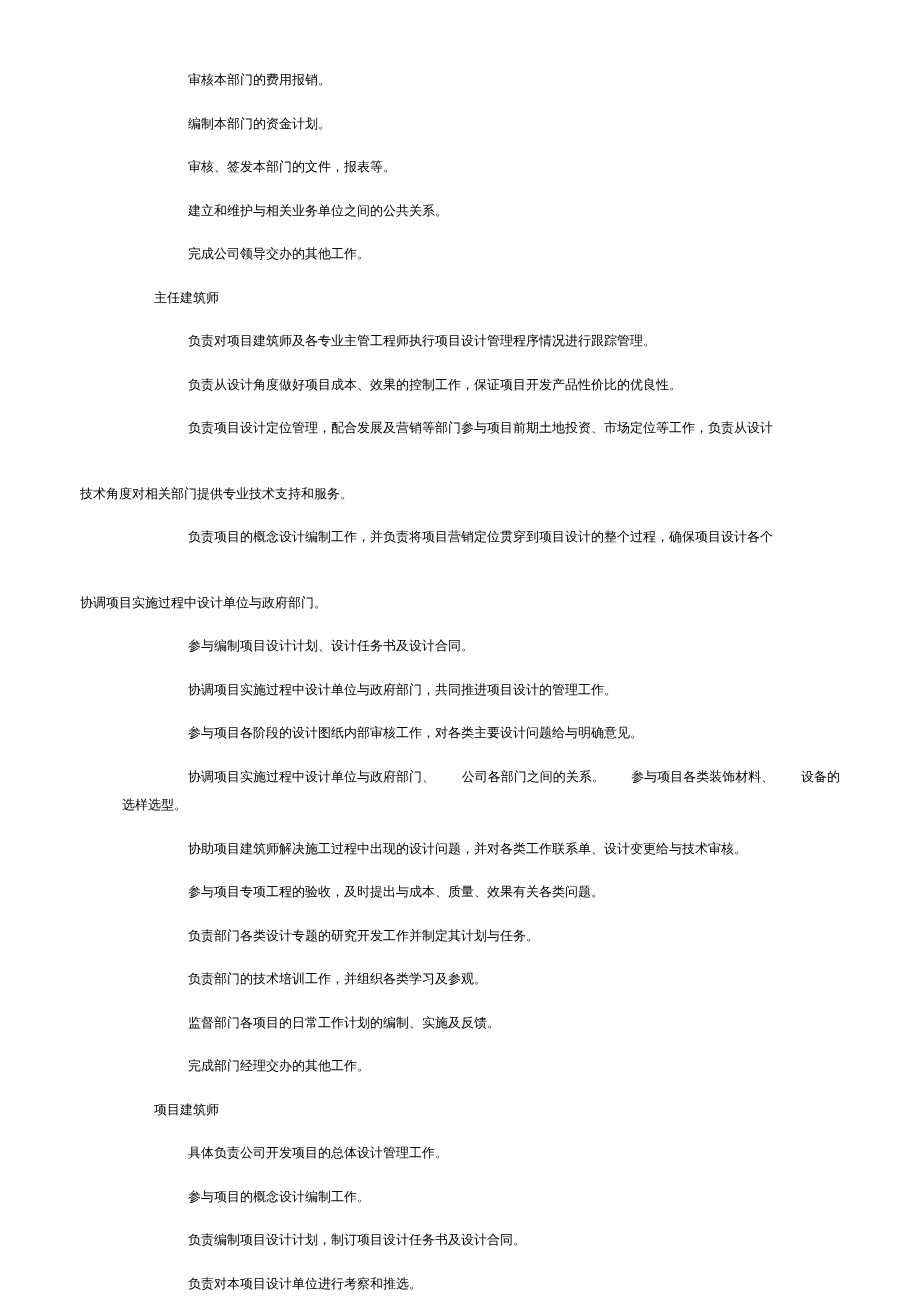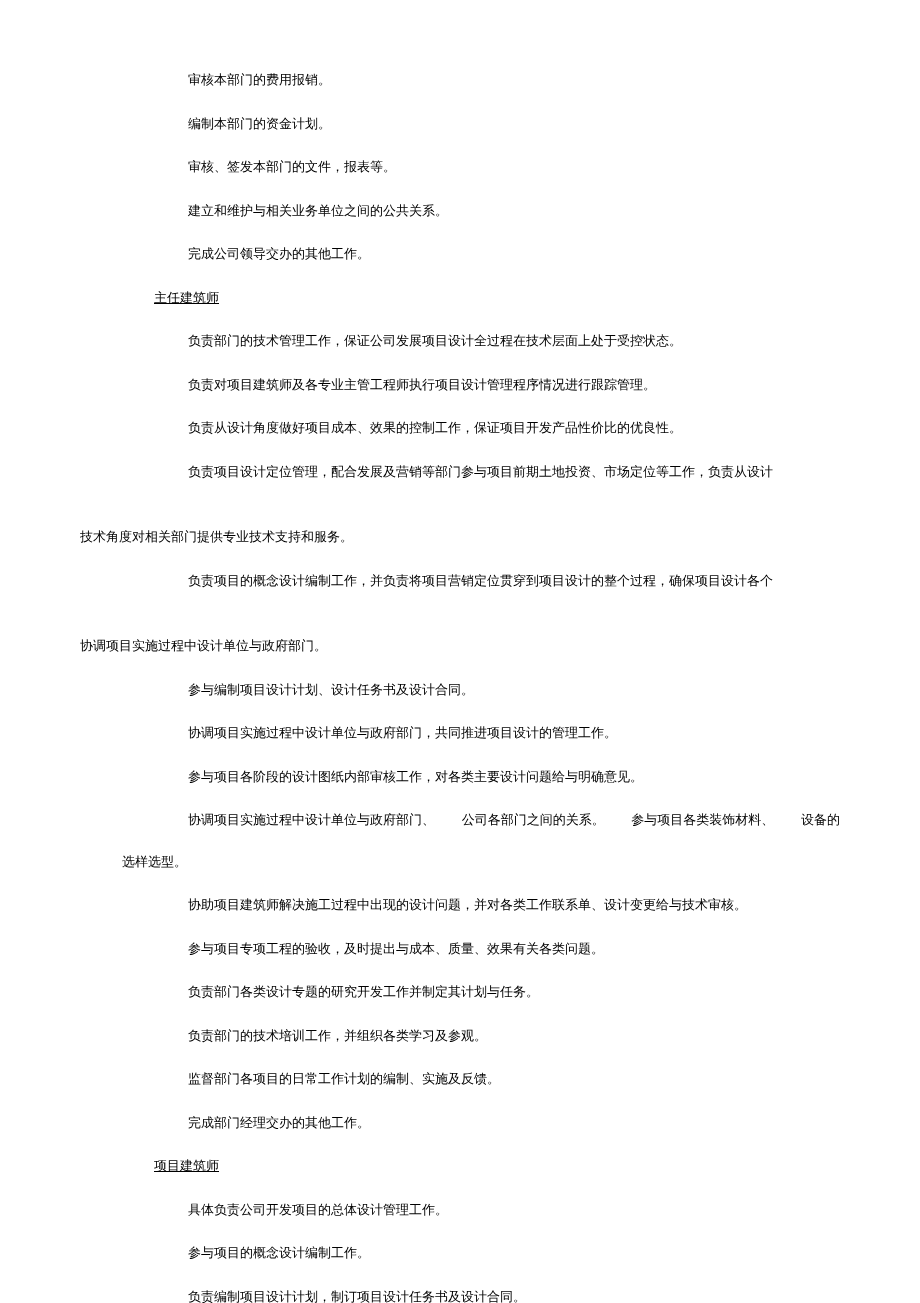--- a/index.html
+++ b/index.html
@@ -6,48 +6,47 @@
     body {
       background: #ffffff;
       width: 920px;
       margin: 0 auto;
       font-family: "SimSun", "宋体", serif;
       font-size: 13px;
       color: #000000;
       line-height: 1.5;
       padding: 70px 80px 50px 80px;
     }
-    .indent-1 { padding-left: 74px; text-decoration: underline; }
+    .indent-1 { padding-left: 74px; }
     .indent-2 { padding-left: 108px; }
     .indent-3 { padding-left: 42px; font-family: Liberation Serif, serif; }
     .para { margin-bottom: 24px; }
     .para-head { margin-bottom: 24px; margin-top: 2px; }
     .justify-line {
       display: flex;
       justify-content: space-between;
       padding-left: 108px;
       padding-right: 0px;
-      margin-bottom: 22px;
+      margin-bottom: 9px;
     }
     .continuation { padding-left: 0; margin-bottom: 24px; margin-top: 46px; }
   </style>
 </head>
 <body>
 
 <div>
 
   <div class="para indent-2">审核本部门的费用报销。</div>
   <div class="para indent-2">编制本部门的资金计划。</div>
   <div class="para indent-2">审核、签发本部门的文件，报表等。</div>
   <div class="para indent-2">建立和维护与相关业务单位之间的公共关系。</div>
   <div class="para indent-2">完成公司领导交办的其他工作。</div>
 
   <div class="para-head indent-1">主任建筑师</div>
 
-  <div class="para indent-2">负责部门的技术管理工作，保证公司发展项目设计全过程在技术层面上处于受控状态。</div>
   <div class="para indent-2">负责对项目建筑师及各专业主管工程师执行项目设计管理程序情况进行跟踪管理。</div>
   <div class="para indent-2">负责从设计角度做好项目成本、效果的控制工作，保证项目开发产品性价比的优良性。</div>
   <div class="para indent-2">负责项目设计定位管理，配合发展及营销等部门参与项目前期土地投资、市场定位等工作，负责从设计</div>
   <div class="para continuation">技术角度对相关部门提供专业技术支持和服务。</div>
   <div class="para indent-2">负责项目的概念设计编制工作，并负责将项目营销定位贯穿到项目设计的整个过程，确保项目设计各个</div>
   <div class="para continuation">协调项目实施过程中设计单位与政府部门。</div>
   <div class="para indent-2">参与编制项目设计计划、设计任务书及设计合同。</div>
   <div class="para indent-2">协调项目实施过程中设计单位与政府部门，共同推进项目设计的管理工作。</div>
   <div class="para indent-2">参与项目各阶段的设计图纸内部审核工作，对各类主要设计问题给与明确意见。</div>
 

